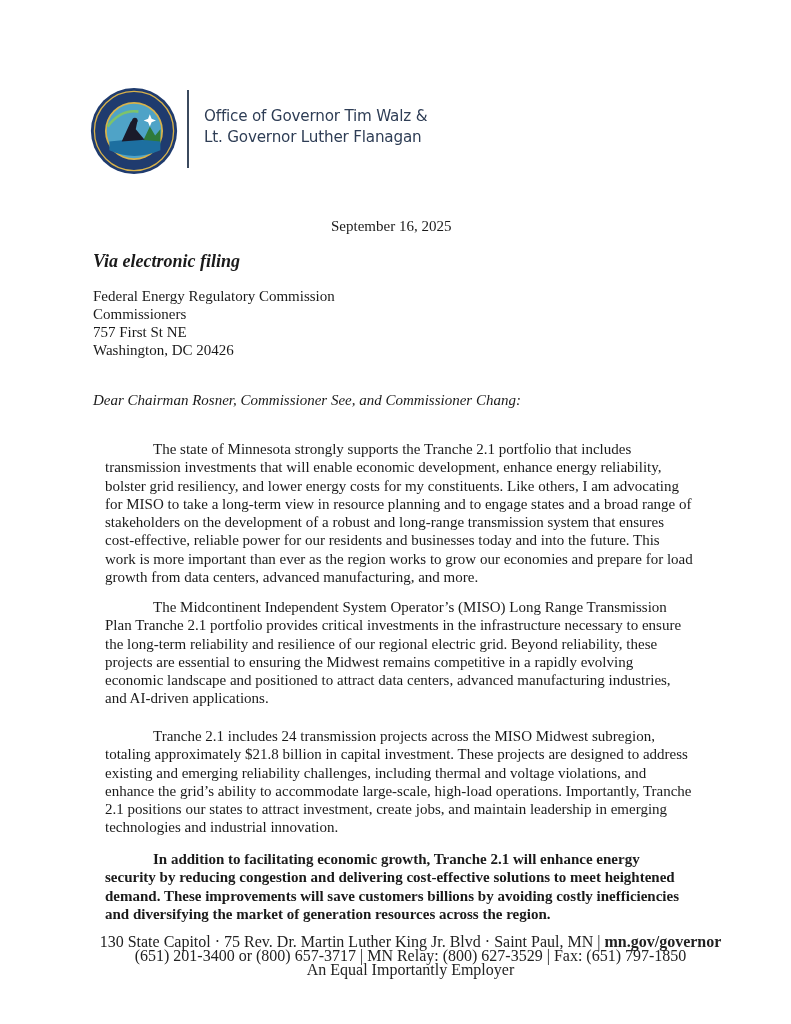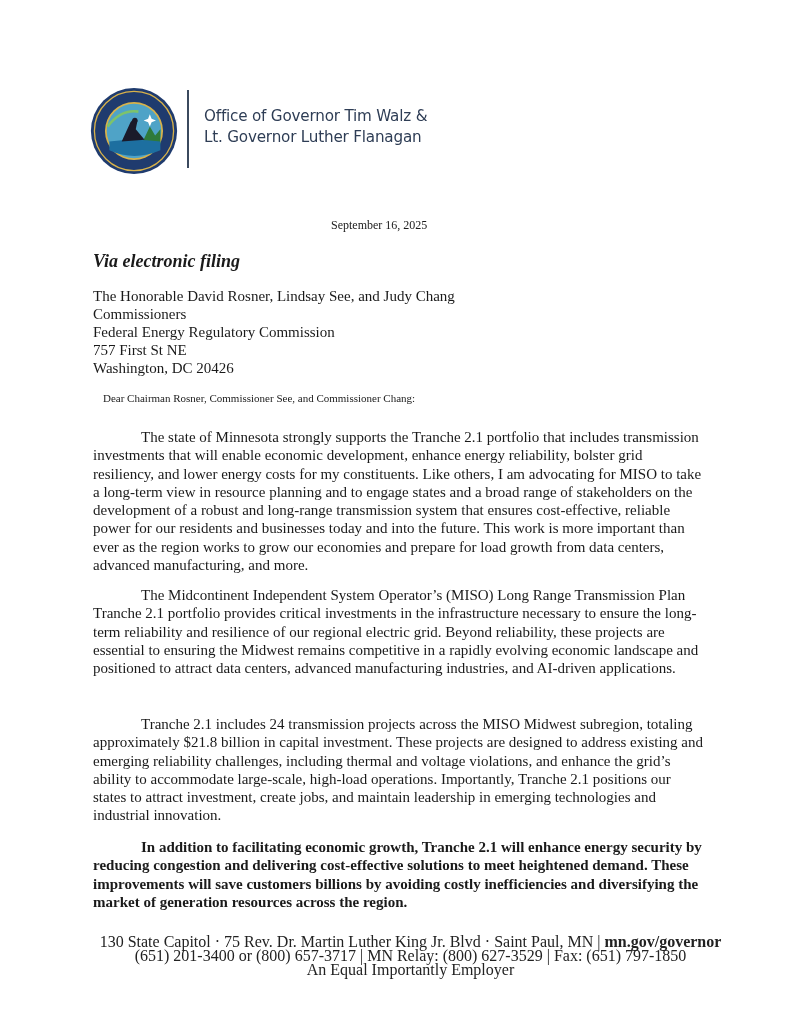--- a/index.html
+++ b/index.html
@@ -1,26 +1,26 @@
 <!DOCTYPE html>
 <html><head>
 <meta charset="utf-8">
 <style>
   html, body { margin: 0; padding: 0; background: #ffffff; }
   body { width: 791px; height: 1024px; position: relative; overflow: hidden; font-family: "Liberation Serif", serif; color: #1a1a1a; }
   .header { position: absolute; left: 90px; top: 86px; height: 90px; display: flex; align-items: center; }
   .seal { width: 88px; height: 88px; }
   .divider { position: absolute; left: 187px; top: 90px; width: 2px; height: 78px; background: #3b4a5e; }
   .office { position: absolute; left: 204px; top: 106px; font-family: "DejaVu Sans", sans-serif; font-weight: normal; font-size: 15.2px; line-height: 21px; color: #2e3d55; letter-spacing: -0.2px; }
-  .date { position: absolute; left: 331px; top: 218px; font-size: 12px; }
+  .date { position: absolute; left: 331px; top: 218px; font-size: 15px; }
   .via { position: absolute; left: 93px; top: 251px; font-size: 18px; font-style: italic; font-weight: bold; }
   .address { position: absolute; left: 93px; top: 287px; font-size: 15px; line-height: 18px; }
-  .salutation { position: absolute; left: 103px; top: 392px; font-size: 11px; }
+  .salutation { position: absolute; left: 93px; top: 392px; font-size: 15px; font-style: italic; }
   .body { position: absolute; left: 93px; width: 612px; font-size: 15px; line-height: 18.3px; }
-  .body p { margin: 0; text-indent: 48px; text-align: left; }
+  .body p { margin: 12px; text-indent: 48px; text-align: left; }
   .p1 { top: 428px; }
   .p2 { top: 586px; }
   .p3 { top: 715px; }
   .p4 { top: 838px; font-weight: bold; }
   .footer { position: absolute; left: 0; width: 791px; top: 935px; text-align: center; font-size: 16px; line-height: 14px; color: #222; padding-left: 15px; }
   .footer b { font-weight: bold; }
 </style>
 </head>
 <body>
 
@@ -41,23 +41,22 @@
 <div class="divider"></div>
 <div class="office">
   <div>Office of Governor Tim Walz &amp;</div>
   <div>Lt. Governor Luther Flanagan</div>
 </div>
 
 <div class="date">September 16, 2025</div>
 <div class="via">Via electronic filing</div>
 
 <div class="address">
-  <div>The Honorable David Rosner, Lindsay See, and Judy Chang</div>
+  <div>Federal Energy Regulatory Commission</div>
   <div>Commissioners</div>
-  <div>Federal Energy Regulatory Commission</div>
   <div>757 First St NE</div>
   <div>Washington, DC 20426</div>
 </div>
 
 <div class="salutation">Dear Chairman Rosner, Commissioner See, and Commissioner Chang:</div>
 
 <div class="body p1">
     <p>The state of Minnesota strongly supports the Tranche 2.1 portfolio that includes transmission investments that will enable economic development, enhance energy reliability, bolster grid resiliency, and lower energy costs for my constituents. Like others, I am advocating for MISO to take a long-term view in resource planning and to engage states and a broad range of stakeholders on the development of a robust and long-range transmission system that ensures cost-effective, reliable power for our residents and businesses today and into the future. This work is more important than ever as the region works to grow our economies and prepare for load growth from data centers, advanced manufacturing, and more.</p>
   </div>
 <div class="body p2">

